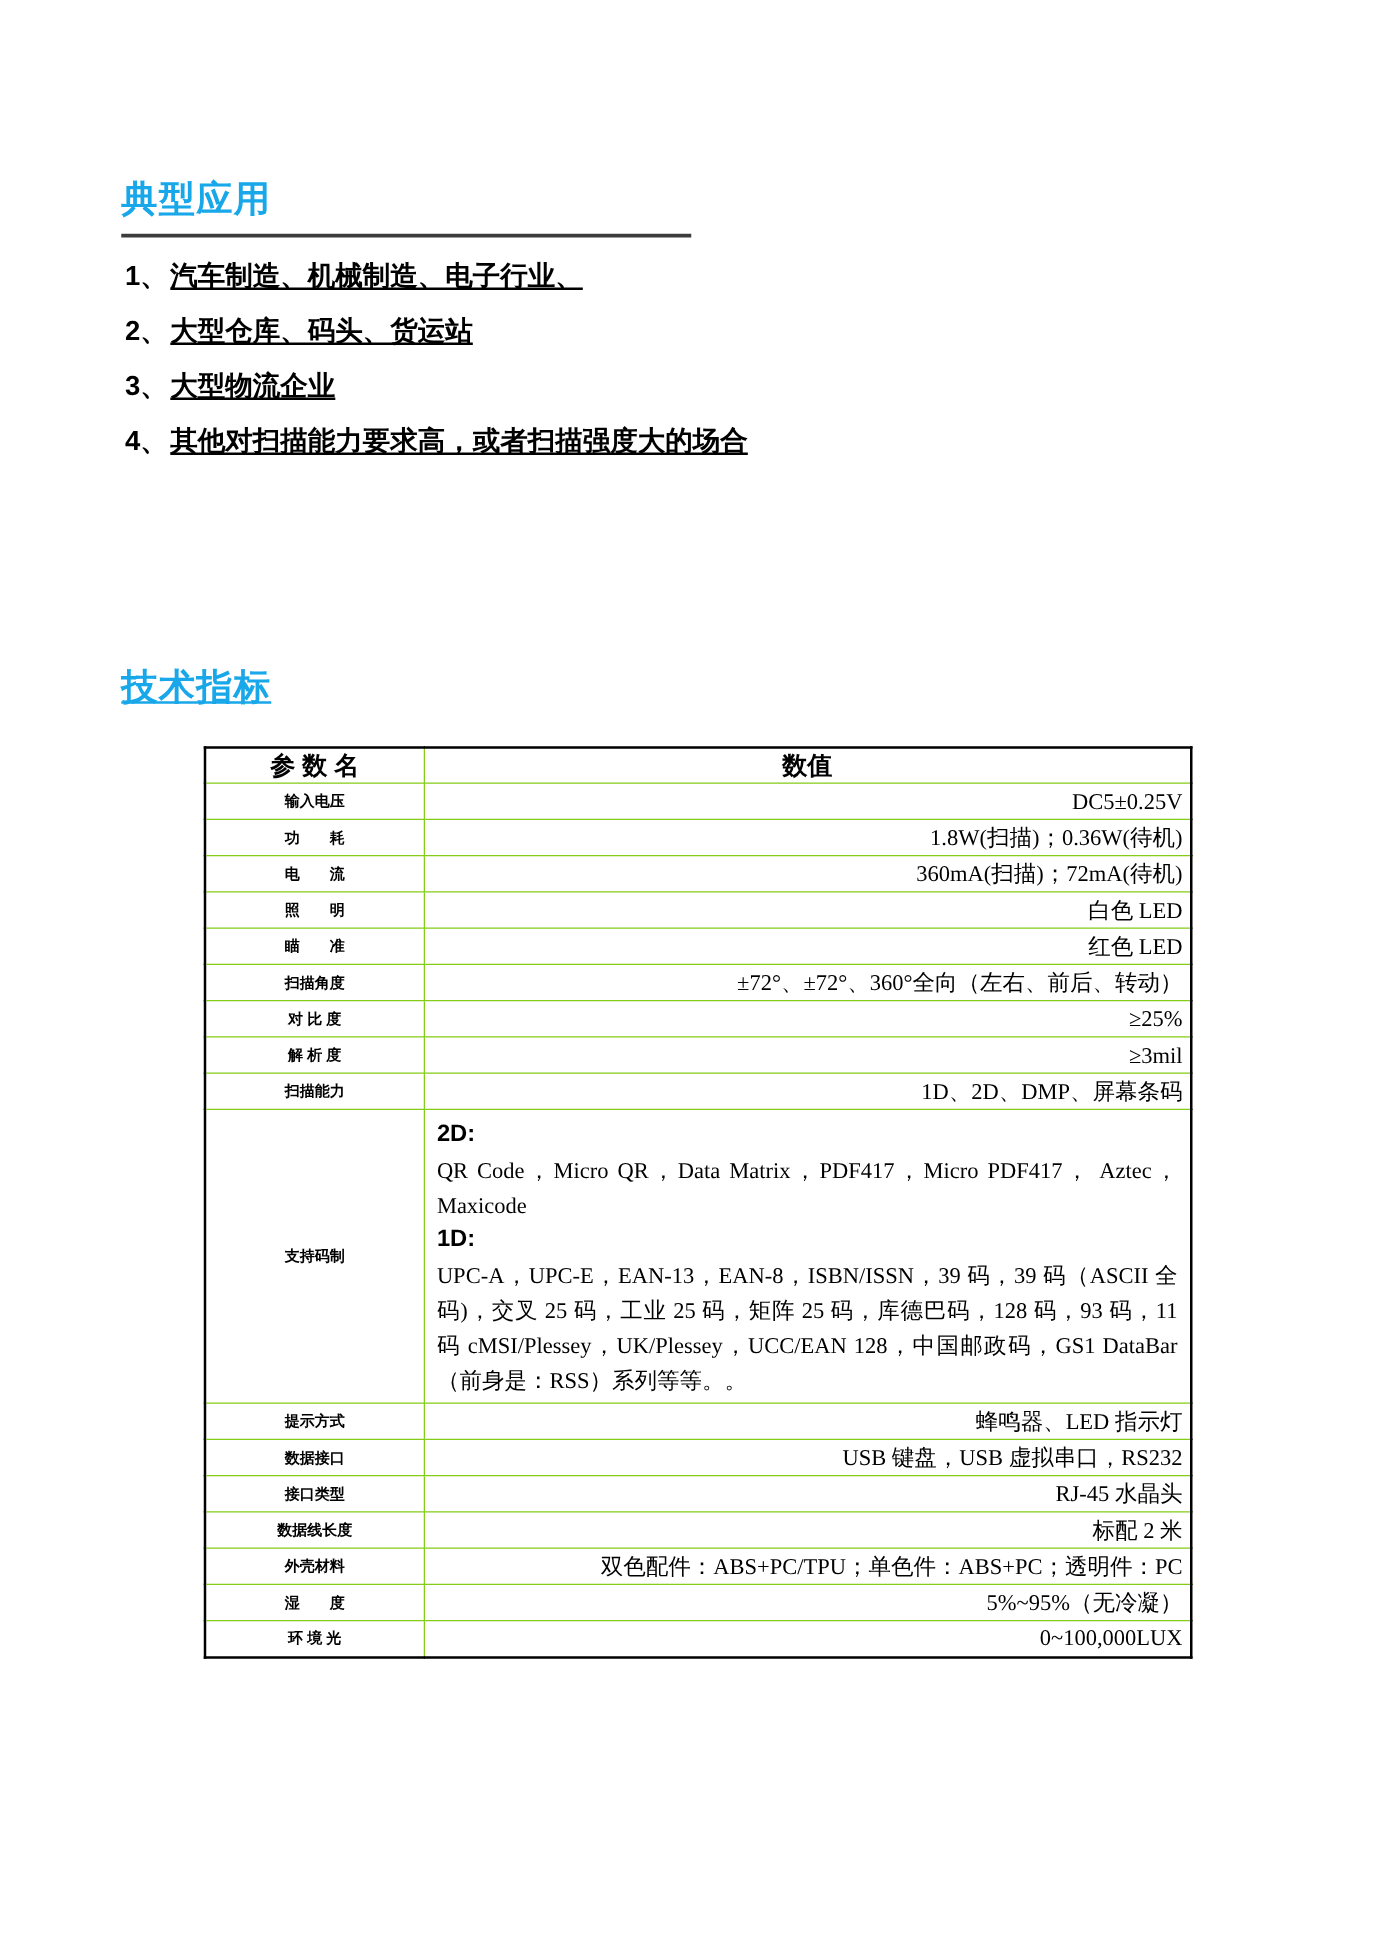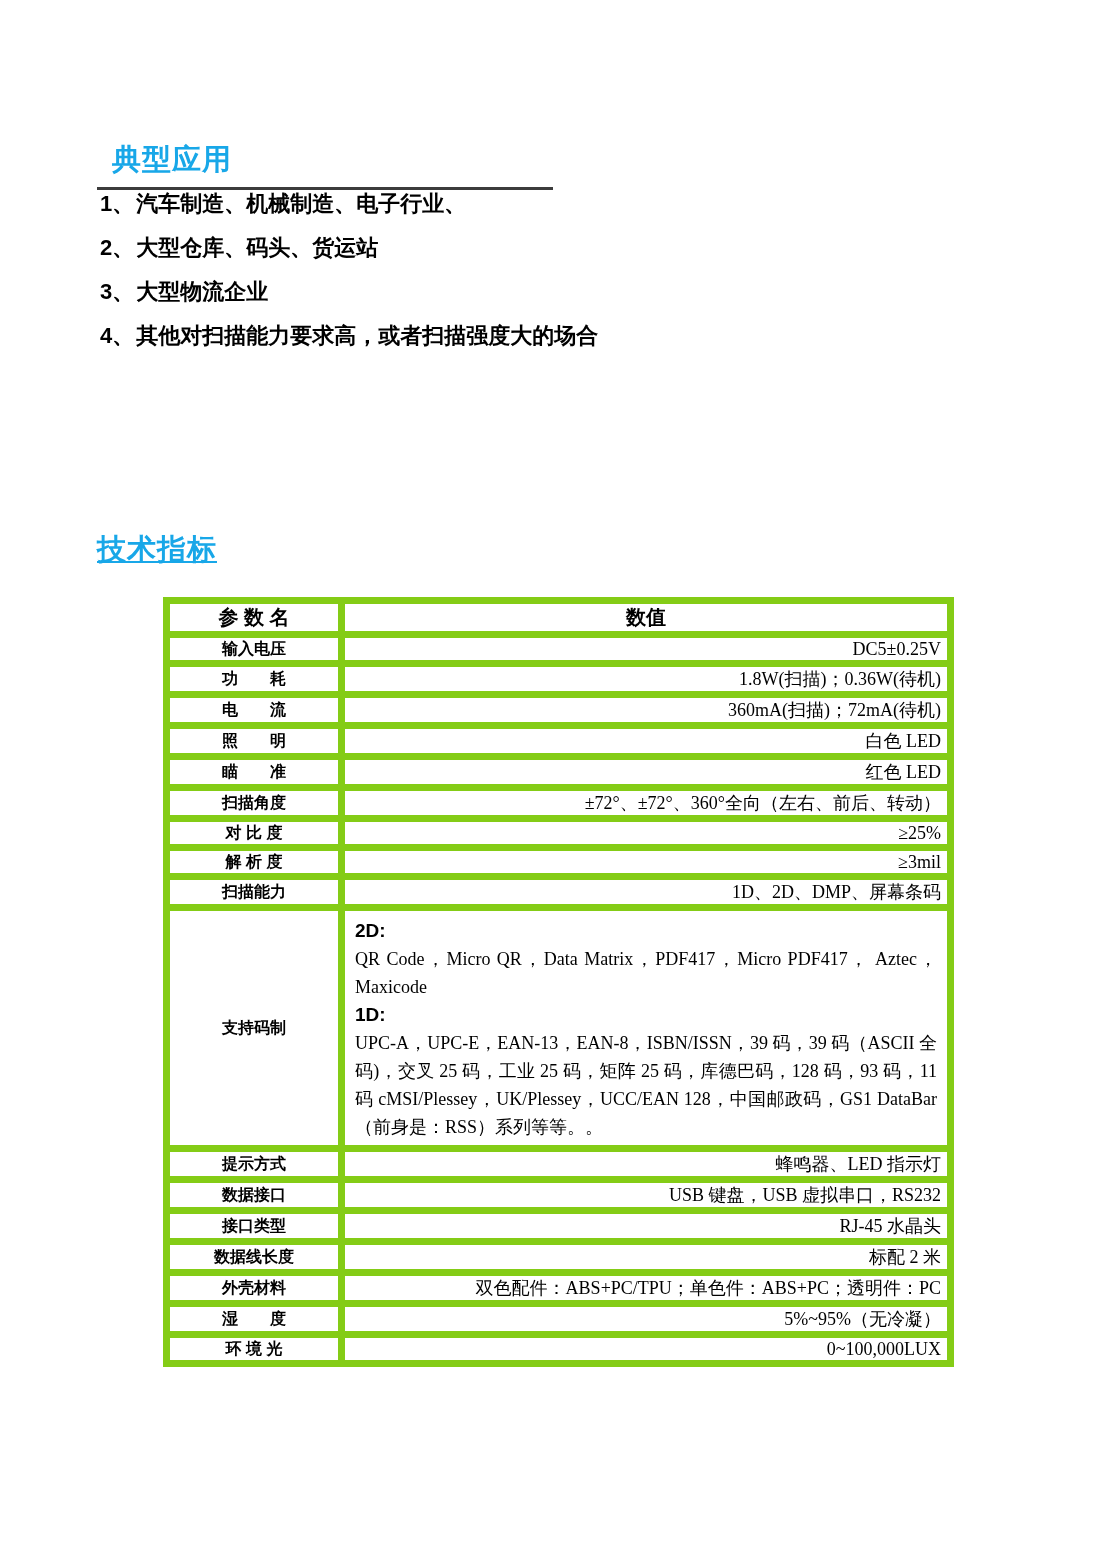--- a/index.html
+++ b/index.html
@@ -14,67 +14,68 @@
 
   .section-title {
     position:absolute;
     left:97px;
     font-size:29px;
     font-weight:bold;
     color:#18A7E8;
     letter-spacing:1px;
     white-space:pre;
   }
-  #app-title { top:140px;margin-left:15px; }
+  #app-title { top:140px; }
   #spec-title { top:530px;text-decoration:underline; }
 
   .title-rule {
     position:absolute;
     left:97px; top:187px;
     width:456px; height:3px;
     background:#3c3c3c;
   }
 
   .app-list {
     position:absolute;
-    left:100px; top:182px;
+    left:100px; top:199px;
     width:900px;
+    text-decoration:underline;
   }
   .app-item {
     height:44px;
     line-height:44px;
     font-size:22px;
     font-weight:bold;
     white-space:pre;
   }
   .app-item .num { display:inline-block; margin-right:2px; }
 
   table.spec-table {
     position:absolute;
     left:163px; top:597px;
     width:791px;
     border-collapse:collapse;
     border:2px solid #000000;
     table-layout:fixed;
   }
   .spec-table col.c1 { width:175px; }
   .spec-table th, .spec-table td {
-    border:7px solid #84cc16;
+    border:1px solid #84cc16;
     vertical-align:middle;
   }
   .spec-table th {
     height:26px;
     font-size:20px;
     font-weight:bold;
     text-align:center;
     white-space:pre;
   }
   .spec-table td.label {
     height:29px;
-    font-size:16px;
+    font-size:12px;
     font-weight:bold;
     text-align:center;
     white-space:pre;
     font-family:"Liberation Sans", sans-serif;
   }
   .spec-table td.value {
     height:29px;
     font-size:18px;
     text-align:right;
     font-family:"Liberation Serif", serif;

